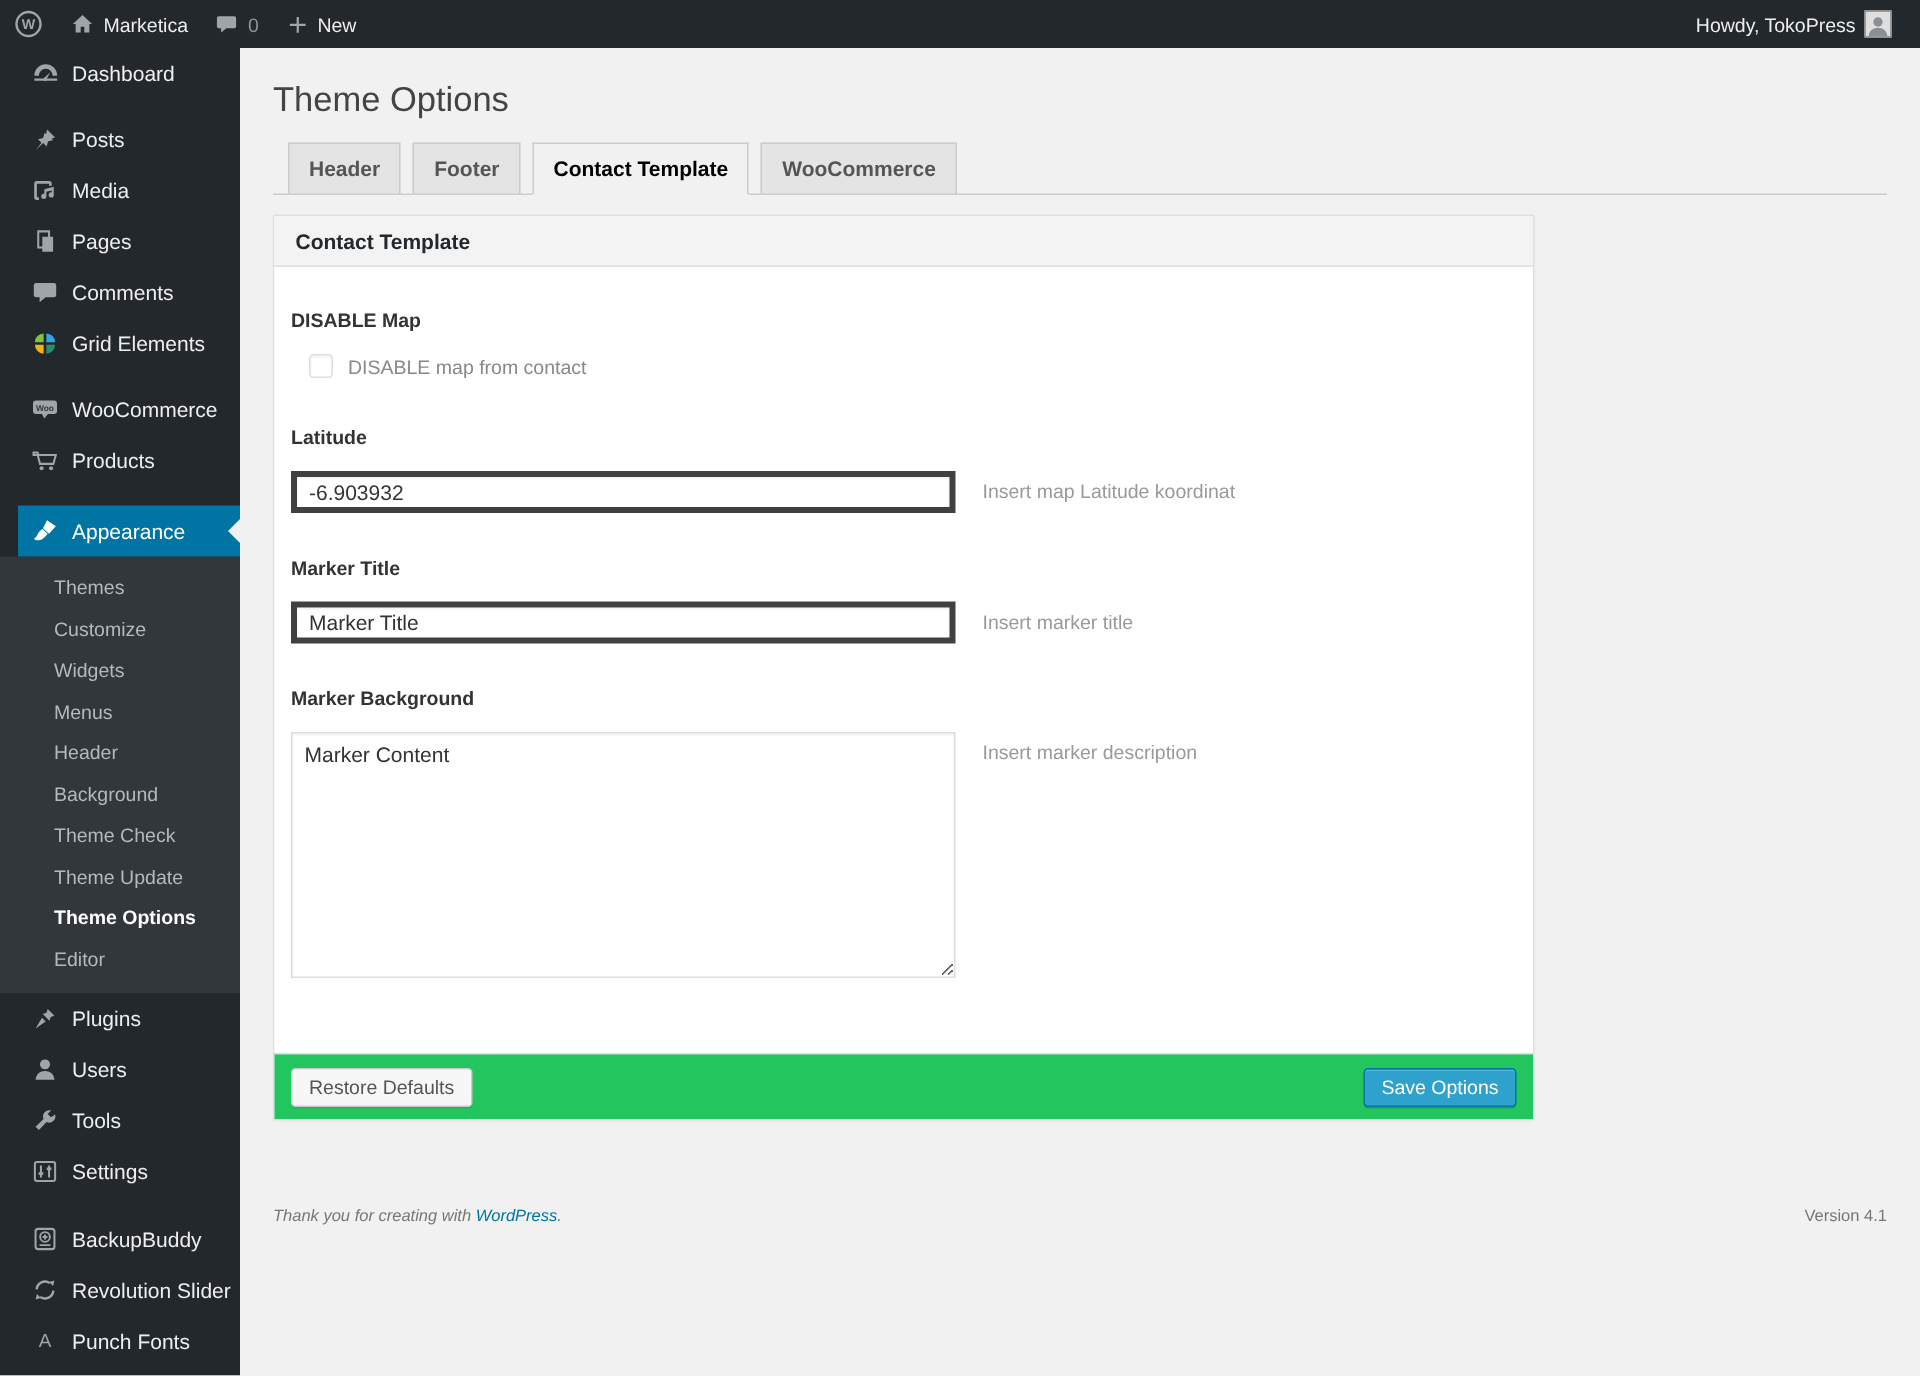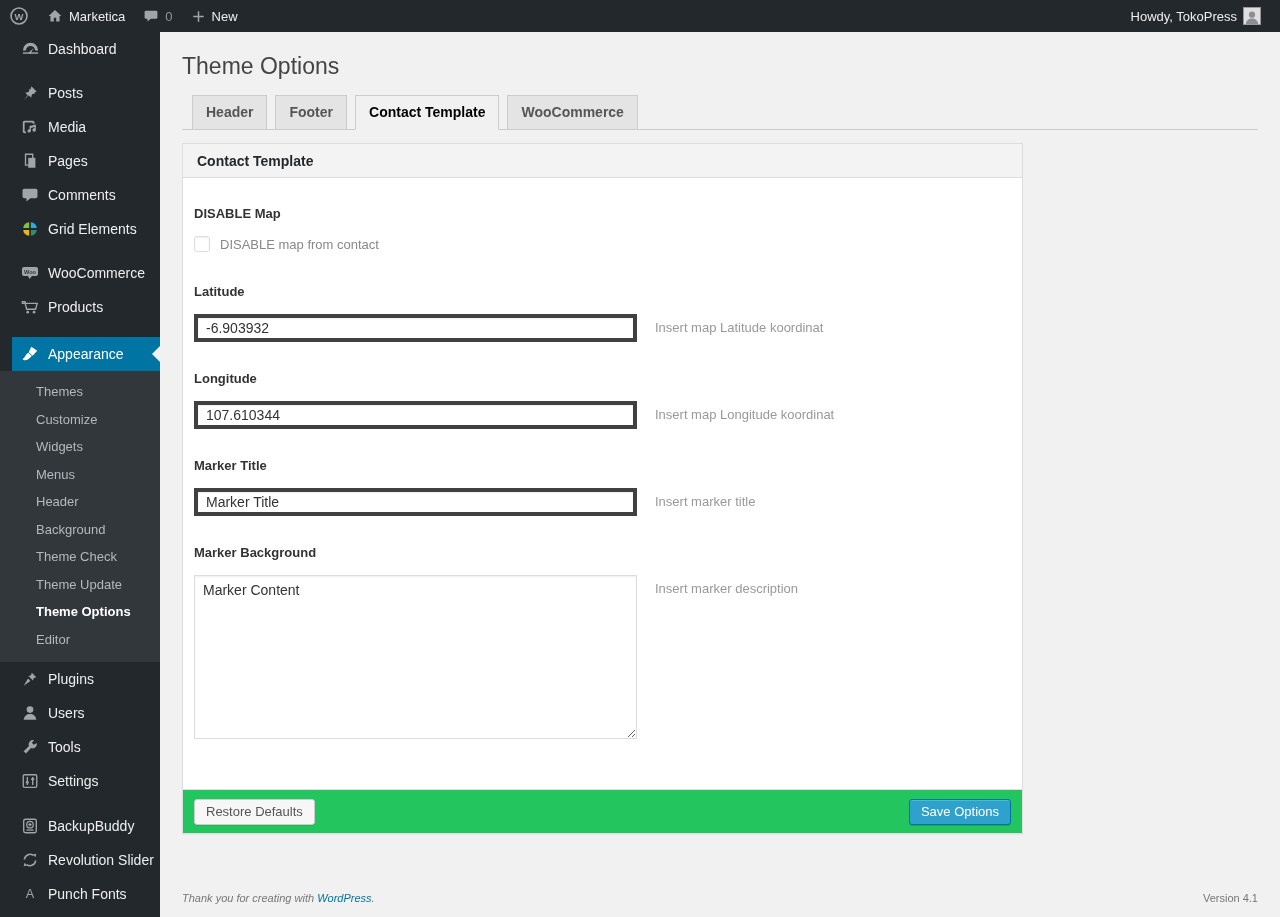--- a/index.html
+++ b/index.html
@@ -80,21 +80,21 @@
     border:1px solid #dedede; box-shadow:0 1px 1px rgba(0,0,0,.04);
   }
   .panel-header {
     background:#f3f3f3; border-bottom:1px solid #dedede;
     padding:0 14px; height:34px; line-height:34px;
     font-size:14px; font-weight:bold; color:#23282d;
   }
   .panel-body { padding:28px 15px 50px 11px; background:#fff; }
   .field-label { font-size:13px; font-weight:bold; color:#333; margin-bottom:15px; }
   .field-row { margin-bottom:29px; }
-  .checkbox-row { display:flex; align-items:flex-end; margin-bottom:32px; }
+  .checkbox-row { display:flex; align-items:flex-end; margin-bottom:32px;margin-left:12px; }
   .checkbox {
     width:16px; height:16px; border:1px solid #ddd; border-radius:3px;
     background:#fff; box-shadow:inset 0 1px 2px rgba(0,0,0,.07);
     margin-right:10px; cursor:pointer; flex:0 0 16px;
   }
   .checkbox-label { font-size:13px; color:#888; }
   .control-row { display:flex; align-items:flex-start; }
   .text-input {
     width:443px; height:28px; border:4px solid #404040; background:#fff;
     box-shadow:inset 0 1px 2px rgba(0,0,0,.07); border-radius:0;
@@ -401,27 +401,20 @@
       </div>
 
       <div class="field-row">
         <div class="field-label">Latitude</div>
         <div class="control-row">
           <input type="text" class="text-input" value="-6.903932" style="">
           <span class="hint">Insert map Latitude koordinat</span>
         </div>
       </div>
 
-      <div class="field-row">
-        <div class="field-label">Longitude</div>
-        <div class="control-row">
-          <input type="text" class="text-input" value="107.610344" style="">
-          <span class="hint">Insert map Longitude koordinat</span>
-        </div>
-      </div>
 
       <div class="field-row">
         <div class="field-label">Marker Title</div>
         <div class="control-row">
           <input type="text" class="text-input" value="Marker Title" style="">
           <span class="hint">Insert marker title</span>
         </div>
       </div>
 
       <div>

